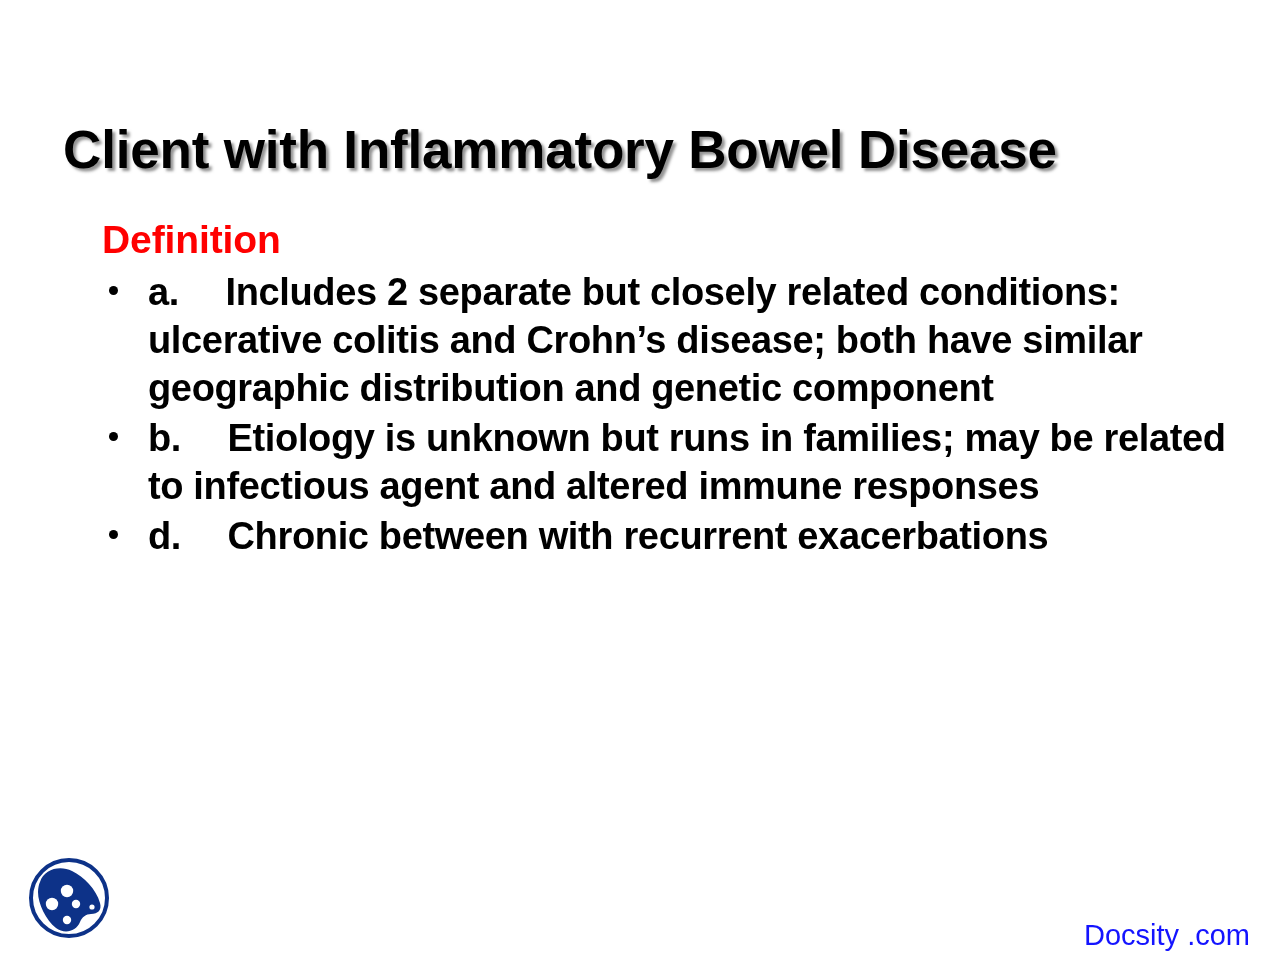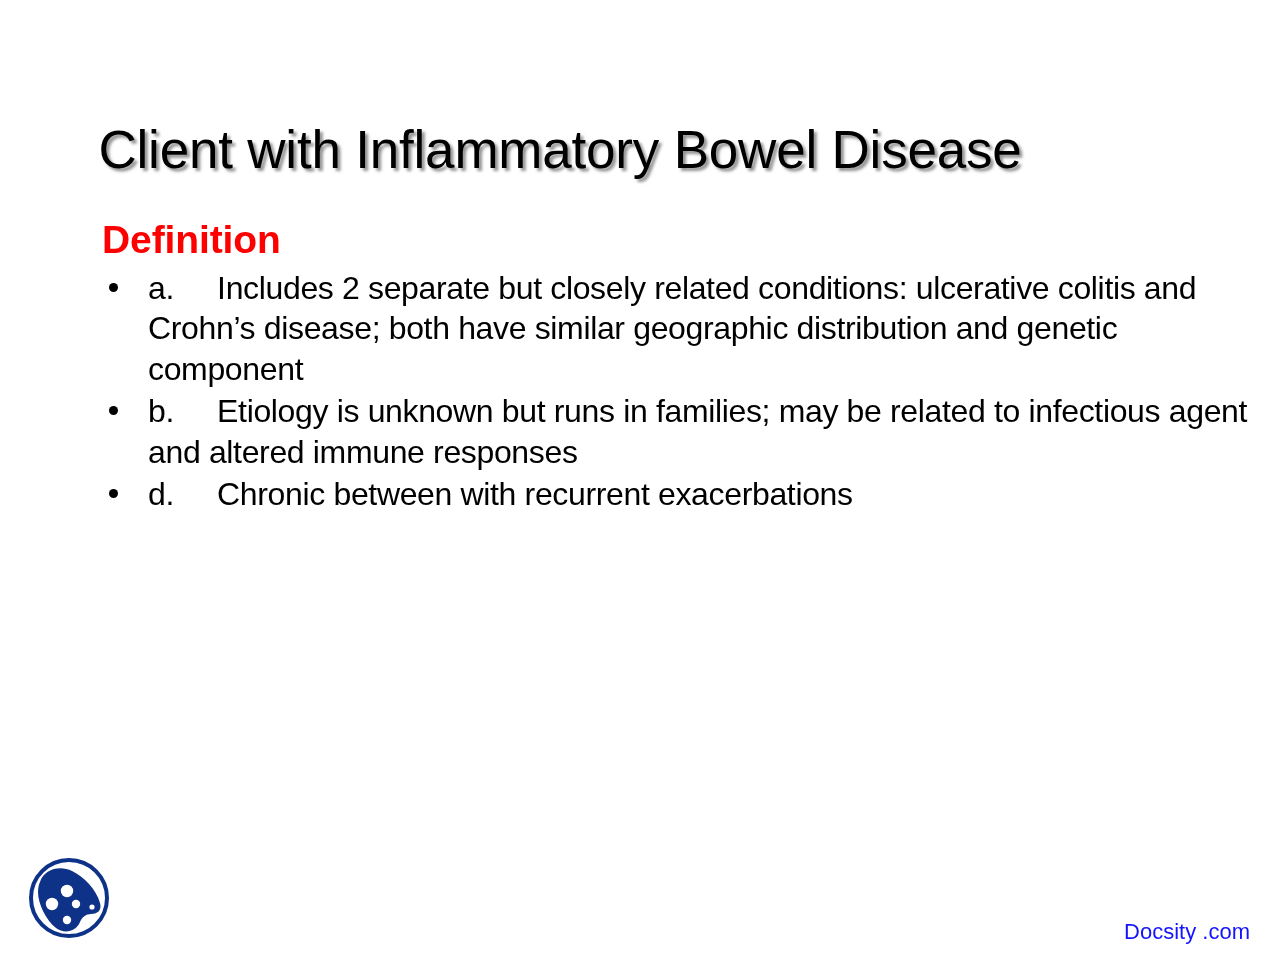--- a/index.html
+++ b/index.html
@@ -23,21 +23,21 @@
   }
 
   
   #slide-title {
     position: absolute;
     left: 0;
     top: 86px;
     width: 1120px;
     text-align: center;
     font-size: 53px;
-    font-weight: normal;
+    font-weight: bold;
     color: #000000;
     letter-spacing: -0.2px;
     line-height: 1.05;
     text-shadow: 3px 3px 3px rgba(120,120,120,0.80);
     white-space: nowrap;
   }
 
   
   #body-block {
     position: absolute;
@@ -58,22 +58,22 @@
 
   .bullet-list {
     margin: 0;
     padding: 0;
     list-style: none;
   }
 
   .bullet-item {
     position: relative;
     padding-left: 46px;
-    font-size: 32px;
-    font-weight: normal;
+    font-size: 38px;
+    font-weight: bold;
     color: #000000;
     line-height: 1.265;
     letter-spacing: -0.35px;
     margin: 0 0 2px 0;
     word-spacing: 0px;
   }
 
   .bullet-dot {
     position: absolute;
     left: 7px;
@@ -100,21 +100,21 @@
     top: 852px;
     width: 88px;
     height: 92px;
   }
 
   
   #watermark {
     position: absolute;
     right: 30px;
     top: 919px;
-    font-size: 22px;
+    font-size: 29px;
     font-weight: normal;
     color: #1414FF;
     letter-spacing: 0px;
     white-space: nowrap;
   }
 </style>
 </head>
 <body>
 
 <div id="slide">

